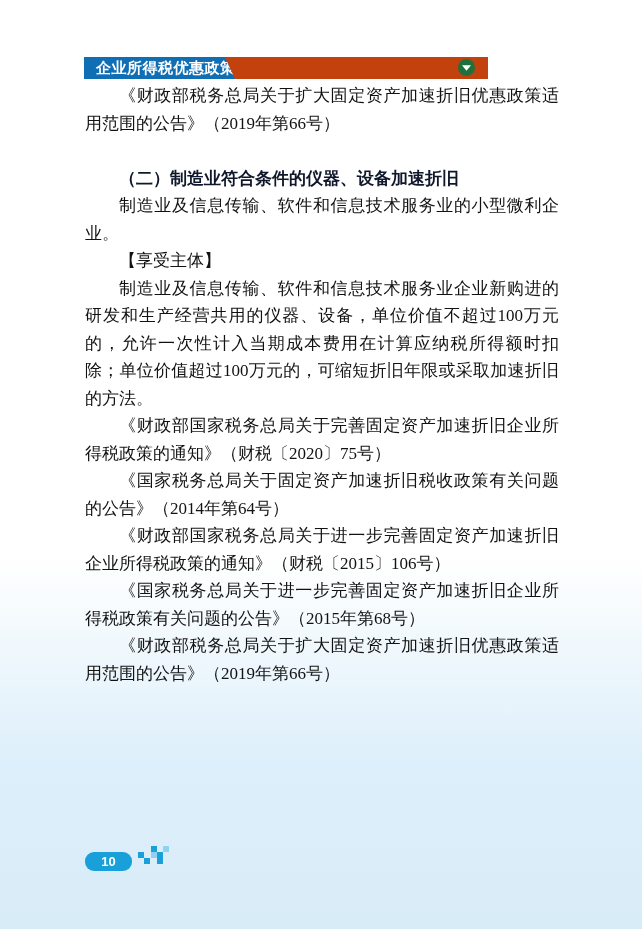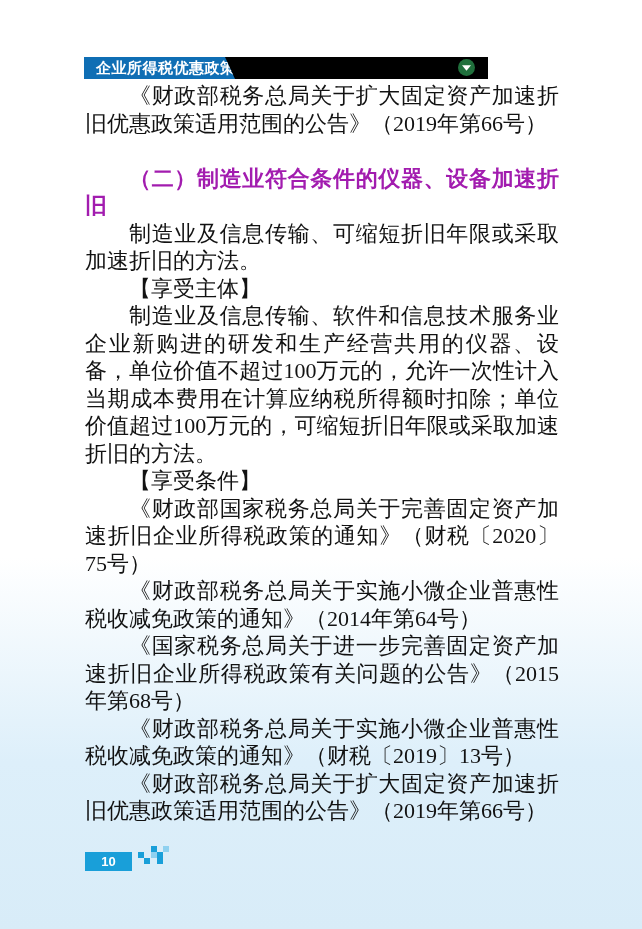--- a/index.html
+++ b/index.html
@@ -4,21 +4,21 @@
 <style>
   html,body{margin:0;padding:0;}
   body{
     width:642px;height:929px;position:relative;overflow:hidden;
     background:linear-gradient(180deg,#ffffff 0%,#ffffff 60%,#ddeffa 82%,#d8ecf8 100%);
     font-family:"Liberation Serif","DejaVu Serif",serif;
   }
   
   .header-strip{
     position:absolute;left:84px;top:57px;width:404px;height:22px;
-    background:#000000;
+    background:#c2410c;
   }
   .banner{
     position:absolute;left:0;top:0;width:151px;height:22px;
     background:#0f6eb4;
     clip-path:polygon(0 0,calc(100% - 10px) 0,100% 100%,0 100%);
     display:flex;align-items:center;
   }
   .banner-label{
     color:#ffffff;font-family:"Liberation Sans","DejaVu Sans",sans-serif;
     font-weight:bold;font-size:15px;letter-spacing:0.5px;padding-left:12px;
@@ -29,38 +29,38 @@
     background:#20703c;display:flex;align-items:center;justify-content:center;
   }
   .badge svg{display:block;}
   
   .doc-body{
     position:absolute;left:85px;top:82px;width:474px;
     font-size:17px;line-height:27.5px;color:#121212;
     text-align:justify;
   }
   .doc-body p,.doc-body h2{
-    margin:0;text-indent:2em;font-size:22px;line-height:27.5px;font-weight:normal;
+    margin:0;text-indent:2em;font-size:17px;line-height:27.5px;font-weight:normal;
   }
   .sec-heading{
-    color:#a21caf;
+    color:#0f172a;
     font-family:"Liberation Sans","DejaVu Sans",sans-serif;
     font-weight:bold !important;
     margin-top:27.5px !important;
   }
   .bracket{
     font-family:"Liberation Sans","DejaVu Sans",sans-serif;
     font-weight:bold;
   }
   
   .page-badge{
     position:absolute;left:85px;top:852px;width:47px;height:19px;
     background:#199fd9;color:#fff;
     font-family:"Liberation Sans","DejaVu Sans",sans-serif;
-    font-weight:bold;font-size:13px;line-height:19px;text-align:center;
+    font-weight:bold;font-size:13px;line-height:19px;text-align:center;border-radius:9px;
   }
   .mosaic{position:absolute;left:138px;top:846px;width:32px;height:26px;}
   .mosaic span{position:absolute;width:6px;height:6px;}
   .mq-d{background:#199fd9;}
   .mq-l{background:#8fd1f0;}
   .m1{left:13px;top:0;}
   .m2{left:25px;top:0;}
   .m3{left:0;top:6px;}
   .m4{left:13px;top:6px;}
   .m5{left:19px;top:6px;}
@@ -79,28 +79,27 @@
       <svg width="9" height="6" viewBox="0 0 10 6">
           <polygon points="0,0 10,0 5,6" fill="#ffffff"></polygon>
         </svg>
     </span>
   </div>
 </div>
 
 <div class="doc-body">
   <p class="para">《财政部税务总局关于扩大固定资产加速折旧优惠政策适用范围的公告》（2019年第66号）</p>
   <h2 class="sec-heading">（二）制造业符合条件的仪器、设备加速折旧</h2>
-  <p class="para">制造业及信息传输、可缩短折旧年限或采取加速折旧的方法。</p>
+  <p class="para">制造业及信息传输、软件和信息技术服务业的小型微利企业。</p>
   <p class="bracket">【享受主体】</p>
   <p class="para">制造业及信息传输、软件和信息技术服务业企业新购进的研发和生产经营共用的仪器、设备，单位价值不超过100万元的，允许一次性计入当期成本费用在计算应纳税所得额时扣除；单位价值超过100万元的，可缩短折旧年限或采取加速折旧的方法。</p>
-  <p class="bracket">【享受条件】</p>
   <p class="para">《财政部国家税务总局关于完善固定资产加速折旧企业所得税政策的通知》（财税〔2020〕75号）</p>
-  <p class="para">《财政部税务总局关于实施小微企业普惠性税收减免政策的通知》（2014年第64号）</p>
+  <p class="para">《国家税务总局关于固定资产加速折旧税收政策有关问题的公告》（2014年第64号）</p>
+  <p class="para">《财政部国家税务总局关于进一步完善固定资产加速折旧企业所得税政策的通知》（财税〔2015〕106号）</p>
   <p class="para">《国家税务总局关于进一步完善固定资产加速折旧企业所得税政策有关问题的公告》（2015年第68号）</p>
-  <p class="para">《财政部税务总局关于实施小微企业普惠性税收减免政策的通知》（财税〔2019〕13号）</p>
   <p class="para">《财政部税务总局关于扩大固定资产加速折旧优惠政策适用范围的公告》（2019年第66号）</p>
 </div>
 
 <div class="page-badge">10</div>
 <div class="mosaic">
   <span class="m1 mq-d"></span>
   <span class="m2 mq-l"></span>
   <span class="m3 mq-d"></span>
   <span class="m4 mq-l"></span>
   <span class="m5 mq-d"></span>

